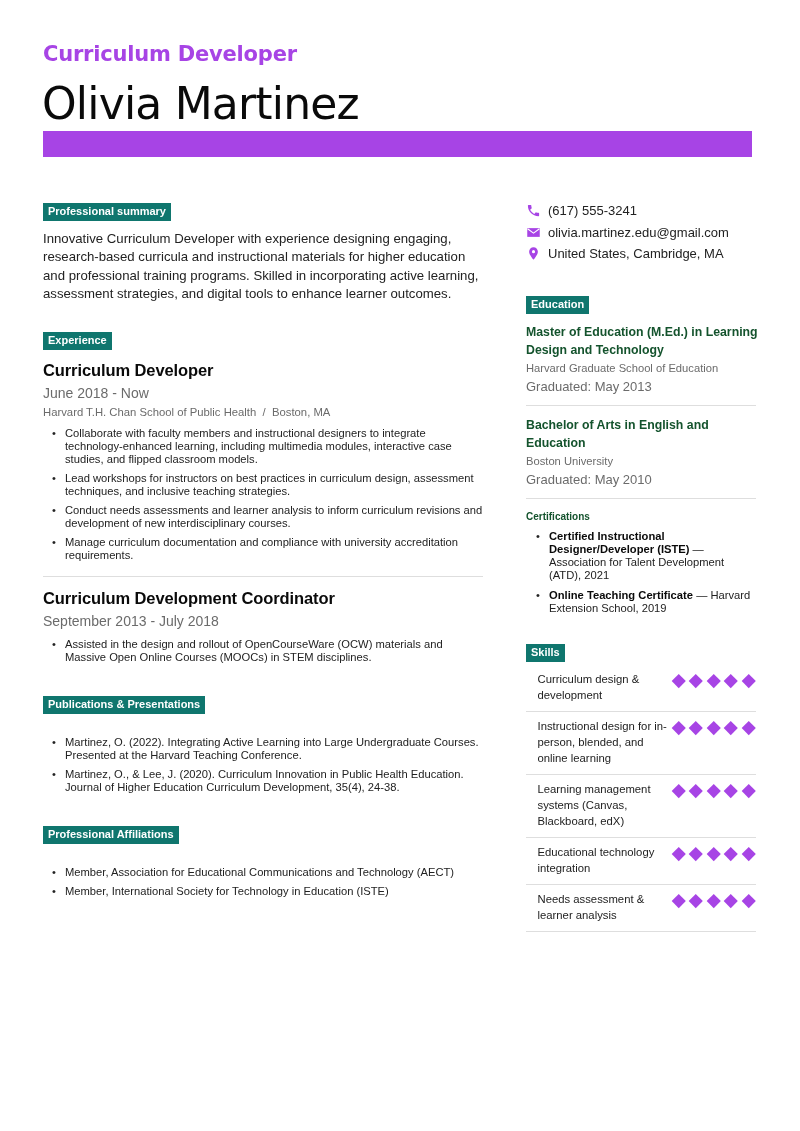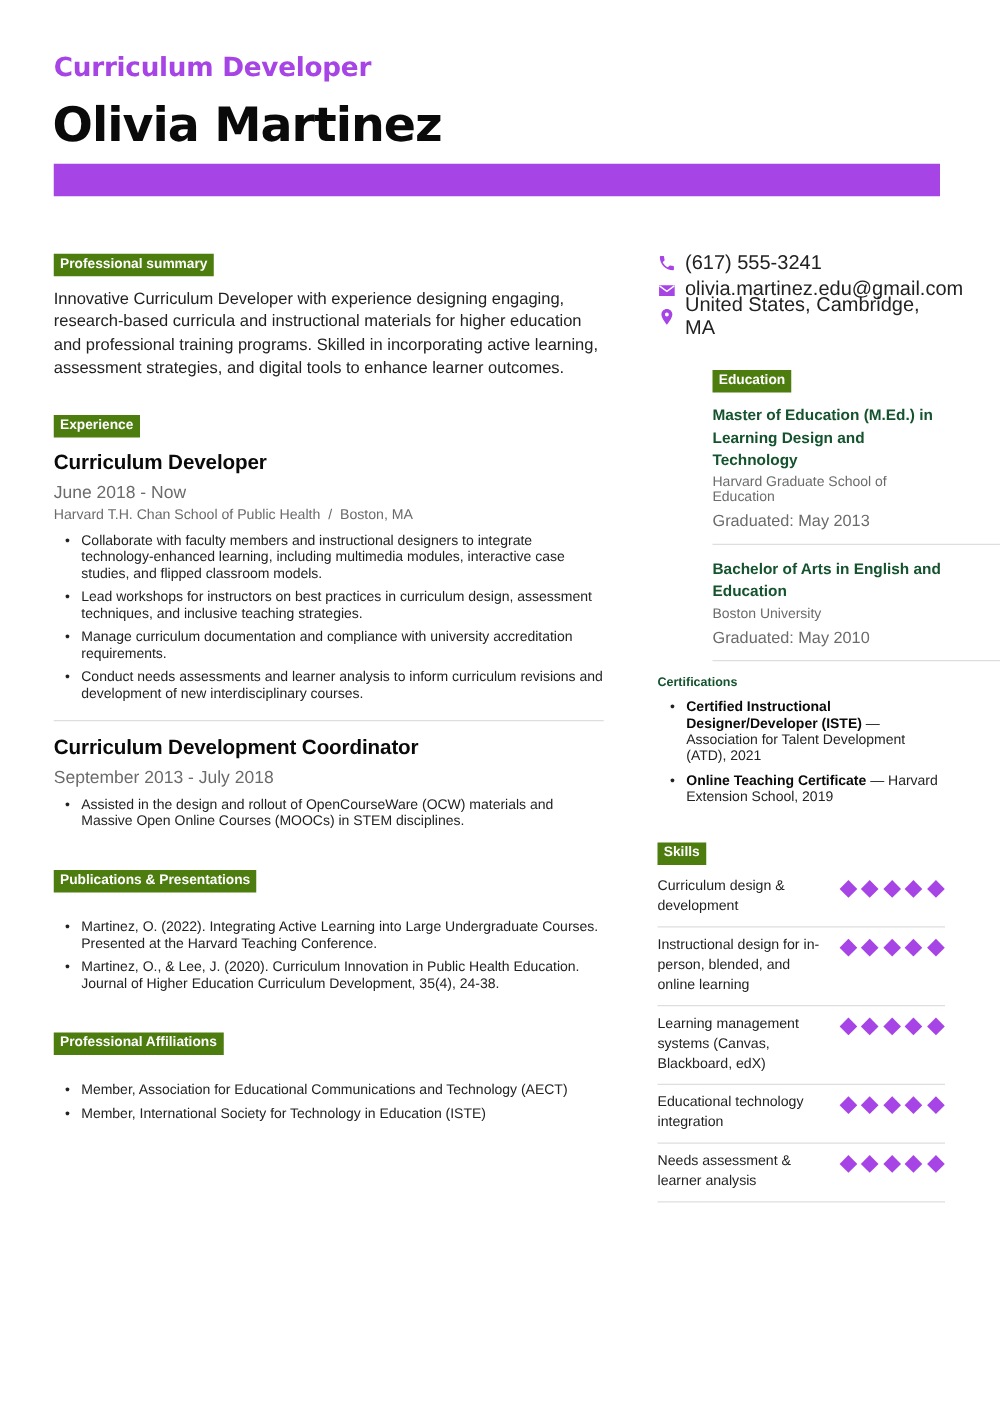--- a/index.html
+++ b/index.html
@@ -1,55 +1,55 @@
 <!DOCTYPE html>
 <html><head>
   <meta charset="utf-8">
   <style>
     * { box-sizing: border-box; margin: 0; padding: 0; }
     html, body { width: 800px; height: 1131px; background: #ffffff; }
     body { font-family: "Liberation Sans", "DejaVu Sans", sans-serif; color: #1a1a1a; position: relative; overflow: hidden; }
 
     .job-title-top { position: absolute; left: 43px; top: 42px; font-family: "DejaVu Sans", sans-serif; font-weight: bold; font-size: 21px; color: #a744e5; letter-spacing: -0.2px; }
-    .name { position: absolute; left: 42px; top: 78px; font-family: "DejaVu Sans", sans-serif; font-weight: bold; font-size: 38px; color: #0a0a0a; letter-spacing: -0.8px; }
+    .name { position: absolute; left: 42px; top: 78px; font-family: "DejaVu Sans", sans-serif; font-weight: normal; font-size: 44px; color: #0a0a0a; letter-spacing: -0.8px; }
     .header-bar { position: absolute; left: 43px; top: 131px; width: 709px; height: 26px; background: #a744e5; }
 
     .left { position: absolute; left: 43px; top: 201px; width: 440px; }
     .right { position: absolute; left: 526px; top: 200px; width: 232px; }
 
-    .tag { display: inline-block; background: #4d7c0f; color: #fff; font-weight: bold; font-size: 11px; padding: 2px 5px 3px 5px; line-height: 13px; }
+    .tag { display: inline-block; background: #0f766e; color: #fff; font-weight: bold; font-size: 11px; padding: 2px 5px 3px 5px; line-height: 13px; }
 
     .summary { margin-top: 9px; font-size: 13.2px; line-height: 18.4px; color: #222; }
 
     .sec-gap-exp { margin-top: 26px; }
     .job { }
     .job h2 { font-size: 16.5px; font-weight: bold; color: #0a0a0a; margin-top: 11px; letter-spacing: -0.1px; }
     .job .dates { font-size: 14px; color: #6b6b6b; margin-top: 5px; }
     .job .org { font-size: 11.3px; color: #6b6b6b; margin-top: 5px; }
     ul.bullets { list-style: none; margin-top: 9px; padding-left: 22px; }
     ul.bullets li { position: relative; font-size: 11.2px; line-height: 13px; color: #222; margin-bottom: 6px; }
     ul.bullets li::before { content: "•"; position: absolute; left: -13px; top: 0; color: #222; }
     .divider { height: 1px; background: #dedede; margin: 14px 0 12px 0; }
 
-    .contact-item { display: flex; align-items: center; height: 21.5px; font-size: 16px; color: #222; }
+    .contact-item { display: flex; align-items: center; height: 21.5px; font-size: 13px; color: #222; }
     .contact-item svg { width: 15px; height: 15px; margin-right: 7px; flex-shrink: 0; }
 
     .edu-block { margin-top: 0; }
     .edu-block .degree { font-size: 12.3px; font-weight: bold; line-height: 18px; color: #14532d; }
     .edu-block .school { font-size: 11.2px; color: #6b6b6b; margin-top: 3px; }
     .edu-block .grad { font-size: 13px; color: #6b6b6b; margin-top: 5px; }
     .rdivider { height: 1px; background: #dedede; width: 230px; }
 
     .cert-title { font-size: 10px; font-weight: bold; color: #14532d; }
     ul.certs { list-style: none; padding-left: 23px; margin-top: 8px; }
     ul.certs li { position: relative; font-size: 11.2px; line-height: 13px; color: #222; margin-bottom: 7px; }
     ul.certs li::before { content: "•"; position: absolute; left: -13px; top: 0; }
     ul.certs b { color: #0a0a0a; }
 
-    .skill-row { display: flex; justify-content: space-between; width: 230px; padding: 6px 0 8px 0; border-bottom: 1px solid #dedede; }
+    .skill-row { display: flex; justify-content: flex-end; width: 230px; padding: 6px 0 8px 0; border-bottom: 1px solid #dedede; }
     .skill-name { font-size: 11.3px; line-height: 16px; color: #222; width: 135px; }
     .dots { display: flex; gap: 6px; padding-top: 4px; padding-right: 2px; }
     .dot { width: 9.5px; height: 9.5px; background: #a744e5; transform: rotate(45deg); margin: 1px; }
   </style>
 </head>
 <body>
 
 <div class="job-title-top">Curriculum Developer</div>
 <div class="name">Olivia Martinez</div>
 <div class="header-bar"></div>
@@ -63,22 +63,22 @@
   <section class="sec-gap-exp">
     <span class="tag">Experience</span>
 
     <div class="job">
       <h2>Curriculum Developer</h2>
       <div class="dates">June 2018 - Now</div>
       <div class="org" style="white-space:pre;">Harvard T.H. Chan School of Public Health  /  Boston, MA</div>
       <ul class="bullets">
         <li>Collaborate with faculty members and instructional designers to integrate technology-enhanced learning, including multimedia modules, interactive case studies, and flipped classroom models.</li>
         <li>Lead workshops for instructors on best practices in curriculum design, assessment techniques, and inclusive teaching strategies.</li>
+        <li>Conduct needs assessments and learner analysis to inform curriculum revisions and development of new interdisciplinary courses.</li>
         <li>Manage curriculum documentation and compliance with university accreditation requirements.</li>
-        <li>Conduct needs assessments and learner analysis to inform curriculum revisions and development of new interdisciplinary courses.</li>
       </ul>
     </div>
 
     <div class="divider"></div>
 
     <div class="job">
       <h2 style="margin-top:0;">Curriculum Development Coordinator</h2>
       <div class="dates">September 2013 - July 2018</div>
       <ul class="bullets">
         <li>Assisted in the design and rollout of OpenCourseWare (OCW) materials and Massive Open Online Courses (MOOCs) in STEM disciplines.</li>
@@ -119,21 +119,21 @@
       <span>olivia.martinez.edu@gmail.com</span>
     </div>
     <div class="contact-item">
       <svg viewBox="0 0 24 24">
           <path fill="#a744e5" d="M12 2C8.1 2 5 5.1 5 9c0 5.2 7 13 7 13s7-7.8 7-13c0-3.9-3.1-7-7-7zm0 9.5a2.5 2.5 0 1 1 0-5 2.5 2.5 0 0 1 0 5z"></path>
         </svg>
       <span>United States, Cambridge, MA</span>
     </div>
   </div>
 
-  <section style="margin-top:29px;margin-left:44px;">
+  <section style="margin-top:29px;">
     <span class="tag">Education</span>
     <div class="edu-block" style="margin-top:9px;">
       <div class="degree">Master of Education (M.Ed.) in Learning Design and Technology</div>
       <div class="school">Harvard Graduate School of Education</div>
       <div class="grad">Graduated: May 2013</div>
     </div>
     <div class="rdivider" style="margin:11px 0 10px 0;"></div>
     <div class="edu-block">
       <div class="degree">Bachelor of Arts in English and Education</div>
       <div class="school">Boston University</div>

